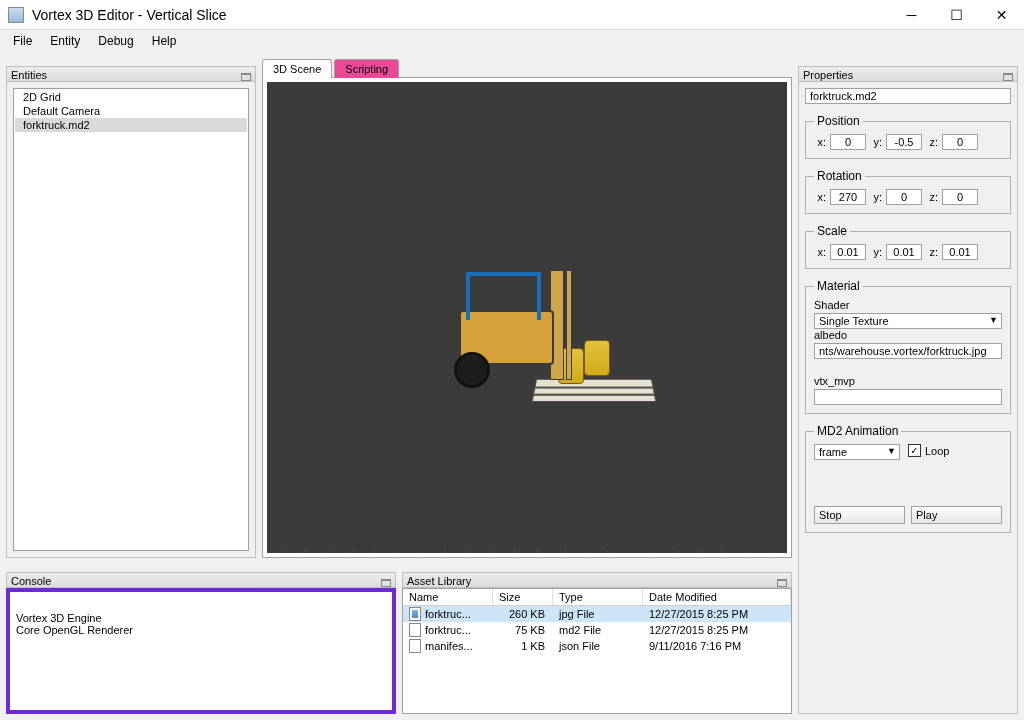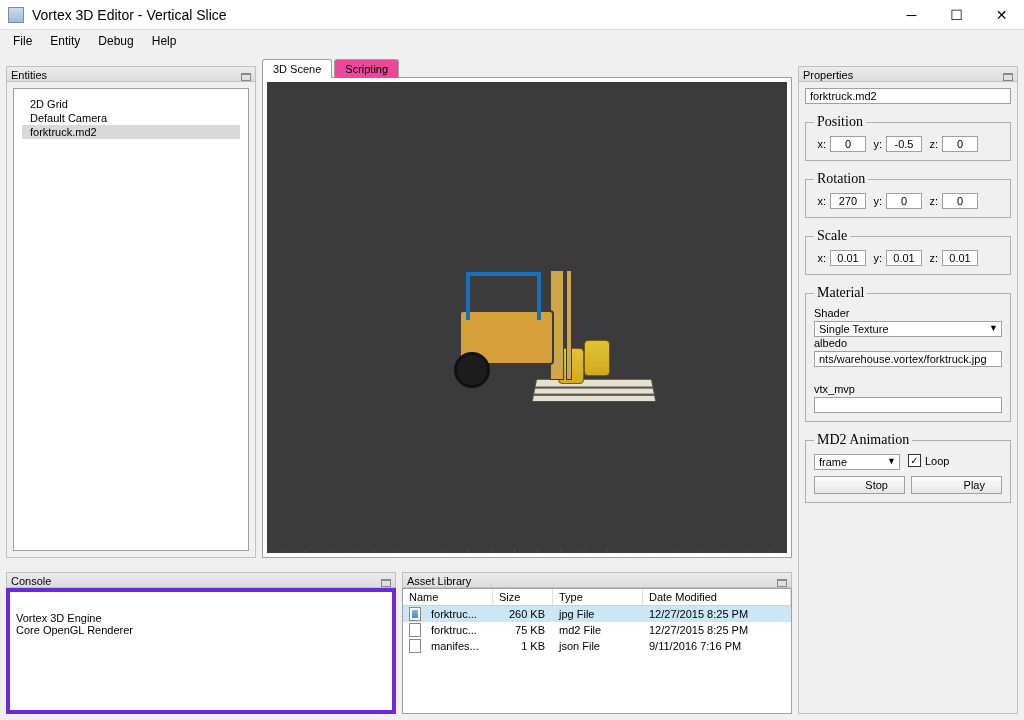--- a/index.html
+++ b/index.html
@@ -18,21 +18,21 @@
 
   
   .main { flex: 1; display: grid; grid-template-columns: 250px 1fr 220px; grid-template-rows: 1fr 150px; gap: 6px; padding: 6px; min-height: 0; }
 
   .panel { background: #f0f0f0; display: flex; flex-direction: column; min-height: 0; }
   .panel-header { height: 16px; background: linear-gradient(#ececec, #dcdcdc); font-size: 11px; padding: 0 4px; display: flex; align-items: flex-end; justify-content: space-between; border: 1px solid #c0c0c0; margin-top: 8px; }
   .pop-icon { width: 10px; height: 8px; border: 1px solid #888; border-top: 2px solid #888; }
   .panel-body { flex: 1; background: #f0f0f0; border: 1px solid #c0c0c0; border-top: none; padding: 6px; overflow: auto; min-height: 0; }
 
   
-  .listbox { background: #fff; border: 1px solid #a0a0a0; height: 100%; padding: 8px; }
+  .listbox { background: #fff; border: 1px solid #a0a0a0; height: 100%; padding: 1px; }
   .listbox .li { padding: 1px 8px; font-size: 11px; }
   .listbox .li.sel { background: #d9d9d9; }
 
   
   .center { grid-row: 1; grid-column: 2; display: flex; flex-direction: column; }
   .tabs { display: flex; }
   .tab { border: 1px solid #a0a0a0; border-bottom: none; border-radius: 3px 3px 0 0; padding: 3px 10px; font-size: 11px; background: #ec4899; margin-right: 2px; position: relative; top: 1px; }
   .tab.active { background: #fff; z-index: 2; }
   .viewport-wrap { flex: 1; border: 1px solid #a0a0a0; background: #fff; padding: 4px; }
   .viewport { width: 100%; height: 100%; background: #3b3b3b; position: relative; overflow: hidden; }
@@ -52,41 +52,41 @@
   .fl-barrel { position: absolute; width: 26px; height: 36px; border-radius: 4px; background: linear-gradient(#e0c23a, #d2aa1b); border: 1px solid #7a5a00; }
   .fl-barrel.b1 { left: 104px; top: 78px; }
   .fl-barrel.b2 { left: 130px; top: 70px; }
 
   
   .properties { grid-row: 1 / span 2; grid-column: 3; }
   .prop-body { font-size: 11px; display: flex; flex-direction: column; gap: 10px; }
   input[type=text], select { border: 1px solid #a0a0a0; font-size: 11px; padding: 1px 4px; background: #fff; font-family: inherit; }
   .name-input { width: 100%; }
   fieldset { border: 1px solid #b0b0b0; padding: 6px 8px 8px; }
-  legend { font-size: 14px; padding: 0 3px; font-family: Liberation Serif, serif; }
+  legend { font-size: 12px; padding: 0 3px; }
   .vec-row { display: flex; align-items: center; gap: 4px; }
   .vec-row label { width: 12px; text-align: right; }
   .vec-row input { width: 36px; text-align: center; }
-  .btn { border: 1px solid #a0a0a0; background: linear-gradient(#fdfdfd, #e6e6e6); padding: 2px 16px; text-align: right; font-size: 11px; }
+  .btn { border: 1px solid #a0a0a0; background: linear-gradient(#fdfdfd, #e6e6e6); padding: 2px 4px; text-align: left; font-size: 11px; margin-top: 40px; }
   .btn-row { display: flex; gap: 6px; }
   .btn-row .btn { flex: 1; }
   .chk { display: flex; align-items: center; gap: 4px; }
   .chkbox { width: 13px; height: 13px; border: 1px solid #333; display: flex; align-items: center; justify-content: center; font-size: 10px; background: #fff; }
 
   
   .console { grid-row: 2; grid-column: 1 / span 2; display: grid; grid-template-columns: 1fr 1fr; gap: 6px; }
   .subpanel { display: flex; flex-direction: column; }
   .console-text { background: #fff; border: 4px solid #6d28d9; flex: 1; padding: 20px 6px; font-size: 11px; white-space: pre; }
 
   
   .asset-table { background: #fff; border: 1px solid #a0a0a0; flex: 1; font-size: 11px; }
   .asset-table .thead { display: grid; grid-template-columns: 90px 60px 90px 1fr; border-bottom: 1px solid #d0d0d0; }
   .asset-table .th { padding: 2px 6px; border-right: 1px solid #e0e0e0; background: #fff; }
   .asset-table .row { display: grid; grid-template-columns: 90px 60px 90px 1fr; }
-  .asset-table .td { padding: 1px 6px; white-space: nowrap; overflow: hidden; text-overflow: ellipsis; display: flex; align-items: center; gap: 10px; }
+  .asset-table .td { padding: 1px 6px; white-space: nowrap; overflow: hidden; text-overflow: ellipsis; display: flex; align-items: center; gap: 4px; }
   .asset-table .td.size { justify-content: flex-end; padding-right: 8px; }
   .asset-table .row.sel .td { background: #cde6f7; }
   .file-icon { width: 12px; height: 14px; border: 1px solid #888; background: #fff; position: relative; flex-shrink: 0; }
   .file-icon.img::after { content: ""; position: absolute; inset: 2px; background: linear-gradient(#7fb3e0, #4a8cc7); }
 </style>
 </head>
 <body>
 
 <div class="titlebar">
   <div class="icon"></div>

